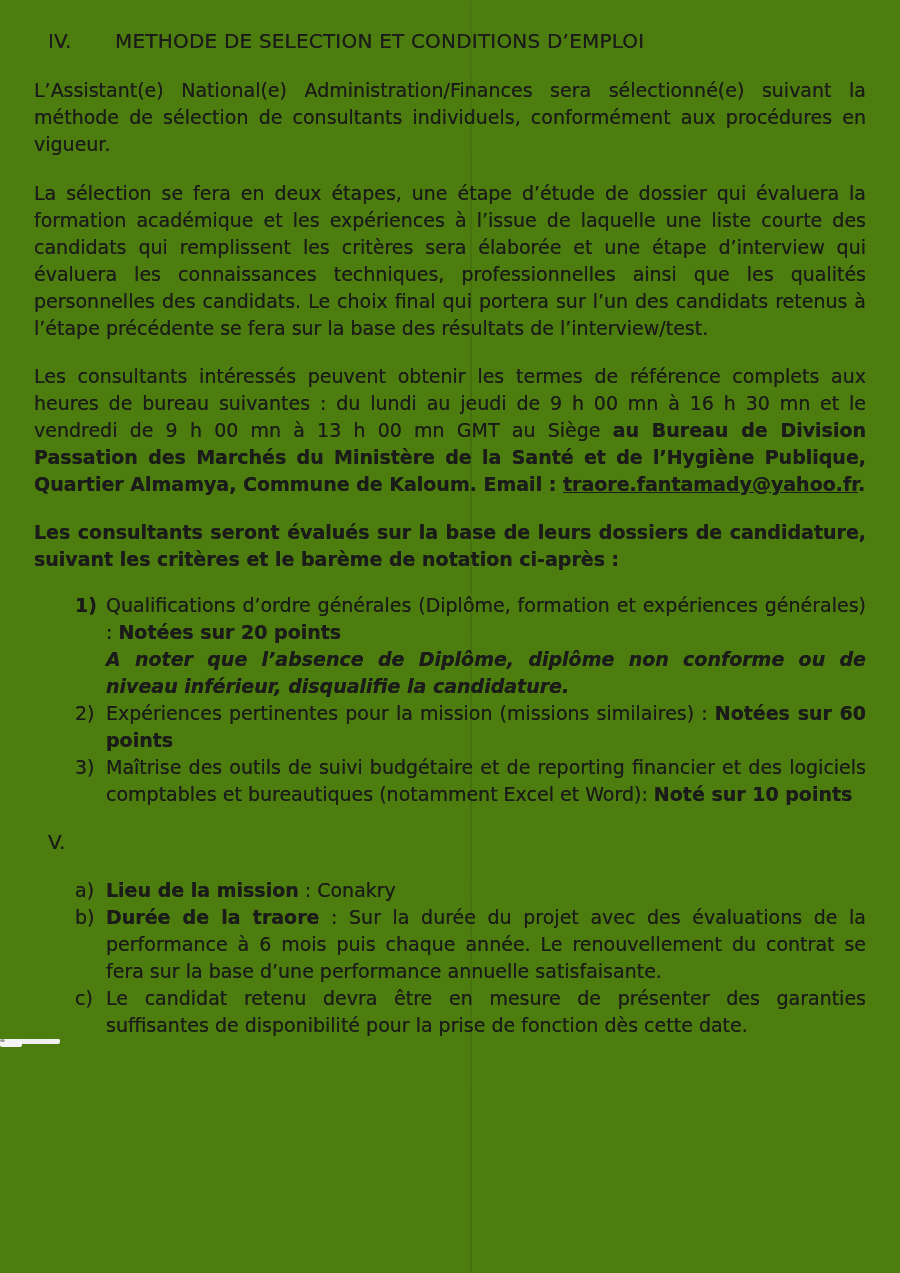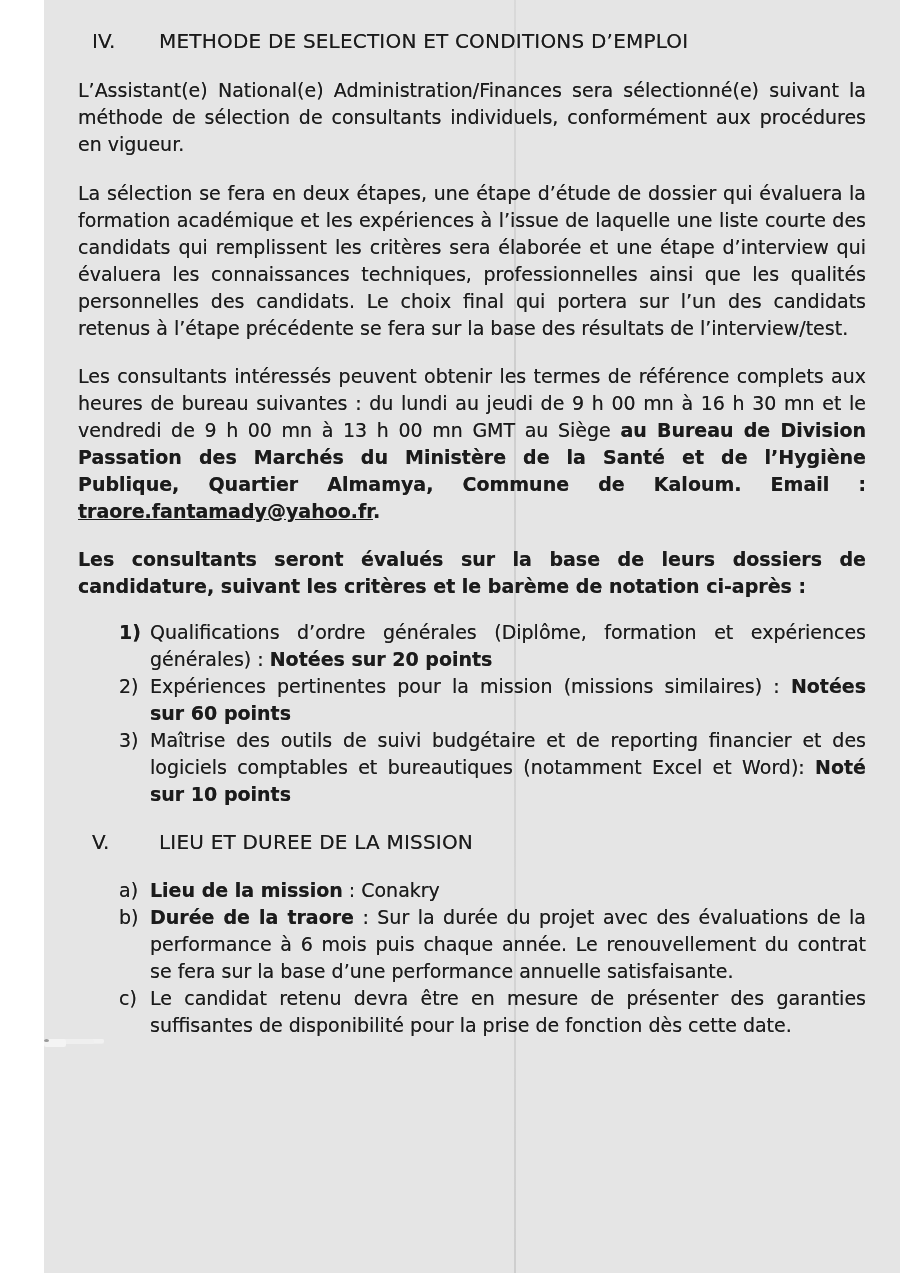--- a/index.html
+++ b/index.html
@@ -5,24 +5,23 @@
   * { margin:0; padding:0; box-sizing:border-box; }
   html,body { width:900px; }
   body {
     width:900px; height:1273px;
     background:#ffffff;
     font-family:"DejaVu Sans","Liberation Sans",sans-serif;
     position:relative;
   }
   .page {
     position:absolute; inset:0;
-    background:#e5e5e5;
+    background:#4d7c0f;
     color:#1b1b1b;
     overflow:hidden;
-    margin-left:44px;
   }
   
   .fold-line {
     position:absolute; left:470px; top:0; width:2px; height:1273px;
     background:linear-gradient(to bottom,
       rgba(0,0,0,0.05), rgba(0,0,0,0.10) 30%, rgba(0,0,0,0.07) 70%, rgba(0,0,0,0.10));
     pointer-events:none;
   }
   .content {
     position:relative;
@@ -94,32 +93,32 @@
 
     <p class="para mt-p2">La sélection se fera en deux étapes, une étape d’étude de dossier qui évaluera la formation académique et les expériences à l’issue de laquelle une liste courte des candidats qui remplissent les critères sera élaborée et une étape d’interview qui évaluera les connaissances techniques, professionnelles ainsi que les qualités personnelles des candidats. Le choix final qui portera sur l’un des candidats retenus à l’étape précédente se fera sur la base des résultats de l’interview/test.</p>
 
     <p class="para mt-p3"><span>Les consultants intéressés peuvent obtenir les termes de référence complets aux heures de bureau suivantes : du lundi au jeudi de 9 h 00 mn à 16 h 30 mn et le vendredi de 9 h 00 mn à 13 h 00 mn GMT au Siège </span><span class="b">au Bureau de Division Passation des Marchés du Ministère de la Santé et de l’Hygiène Publique, Quartier Almamya, Commune de Kaloum. Email : </span><span class="b u">traore.fantamady@yahoo.fr</span><span class="b">.</span></p>
 
     <p class="para mt-p4">Les consultants seront évalués sur la base de leurs dossiers de candidature, suivant les critères et le barème de notation ci-après :</p>
 
     <div class="mt-list">
       <div class="hang">
         <span class="marker b">1)</span><span>Qualifications d’ordre générales (Diplôme, formation et expériences générales) : </span><span class="b">Notées sur 20 points</span>
+        <div class="bi">A noter que l’absence de Diplôme, diplôme non conforme ou de niveau inférieur, disqualifie la candidature.</div>
       </div>
       <div class="hang">
         <span class="marker">2)</span><span>Expériences pertinentes pour la mission (missions similaires) : </span><span class="b">Notées sur 60 points</span>
       </div>
       <div class="hang">
         <span class="marker">3)</span><span>Maîtrise des outils de suivi budgétaire et de reporting financier et des logiciels comptables et bureautiques (notamment Excel et Word): </span><span class="b">Noté sur 10 points</span>
       </div>
     </div>
 
     <div class="heading mt-h5">
       <span class="hnum">V.</span>
-      <span class="htitle">LIEU ET DUREE DE LA MISSION</span>
     </div>
 
     <div class="mt-items">
       <div class="hang">
         <span class="marker">a)</span><span class="b">Lieu de la mission</span><span> : Conakry</span>
       </div>
       <div class="hang">
         <span class="marker">b)</span><span class="b">Durée de la traore</span><span> : Sur la durée du projet avec des évaluations de la performance à 6 mois puis chaque année. Le renouvellement du contrat se fera sur la base d’une performance annuelle satisfaisante.</span>
       </div>
       <div class="hang">

